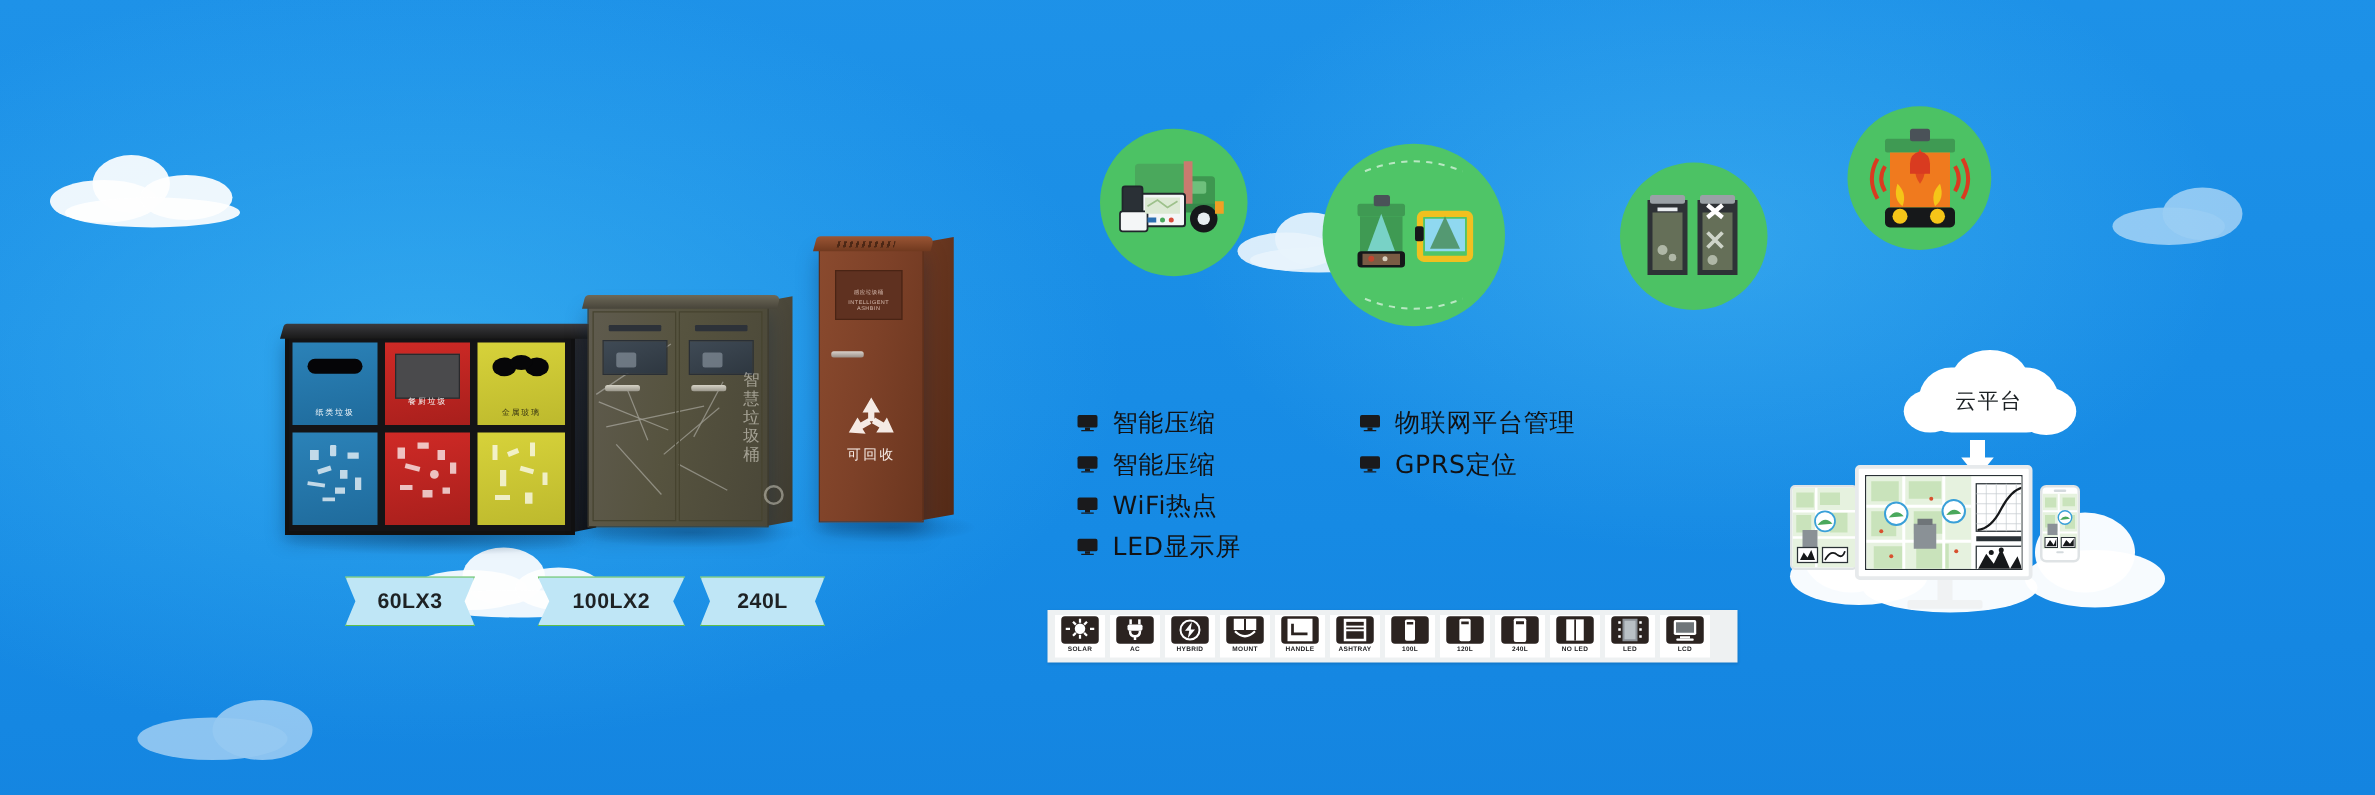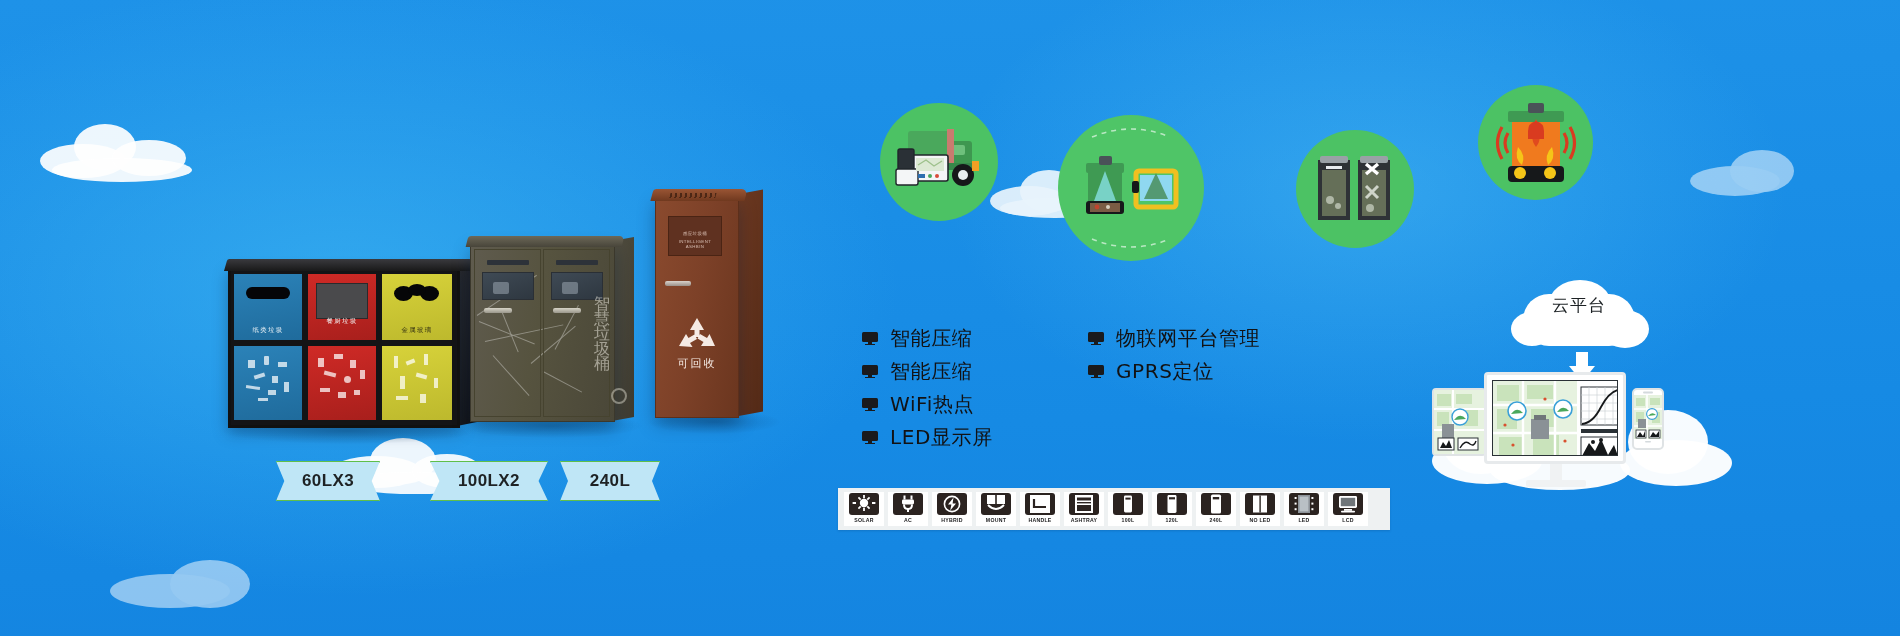--- a/index.html
+++ b/index.html
@@ -120,21 +120,21 @@
   #bin100 .topstrip {
     position:absolute; left:12px; top:10px; width:42px; height:5px;
     background:#2d3239; border-radius:1px;
   }
   #bin100 .handle {
     position:absolute; left:9px; top:58px; width:28px; height:5px;
     background:linear-gradient(#d6d3c6,#9a978c); border-radius:2px;
   }
   #bin100 .vtext {
     position:absolute; right:6px; top:52px; width:15px;
-    font-size:16px; line-height:15px; color:rgba(235,232,220,.55);
+    font-size:13px; line-height:15px; color:rgba(235,232,220,.55);
     letter-spacing:1px; text-align:center;
   }
   #bin100 .logo-sm {
     position:absolute; right:-12px; bottom:18px; width:16px; height:16px;
     border:2px solid rgba(230,228,215,.45); border-radius:50%;
   }
   .geo { position:absolute; inset:0; overflow:hidden; opacity:.40; }
   .geo i { position:absolute; height:1px; background:rgba(255,255,255,.85); transform-origin:left center; }
 
   
@@ -214,23 +214,23 @@
     margin-top:1px; position:relative; overflow:hidden;
   }
   .istile .ilabel {
     font-size:5.2px; font-weight:bold; color:#1b1b1d; letter-spacing:.25px;
     margin-top:1.5px; white-space:nowrap;
   }
 
   
   #platform { position:absolute; left:1432px; top:300px; width:300px; height:230px; }
   .cloudlabel {
-    position:absolute; left:91px; top:-6px; width:112px; height:52px;
+    position:absolute; left:103px; top:-6px; width:112px; height:52px;
     background:#fff; border-radius:26px;
-    display:flex; align-items:flex-start; justify-content:center;
+    display:flex; align-items:center; justify-content:center;
   }
   .cloudlabel:before, .cloudlabel:after {
     content:""; position:absolute; background:#fff; border-radius:50%;
   }
   .cloudlabel:before { left:-12px; bottom:0px; width:42px; height:34px; }
   .cloudlabel:after  { right:-14px; bottom:-2px; width:48px; height:38px; }
   .cloudlabel .bump {
     position:absolute; left:26px; top:-14px; width:62px; height:48px;
     background:#fff; border-radius:50%;
   }

